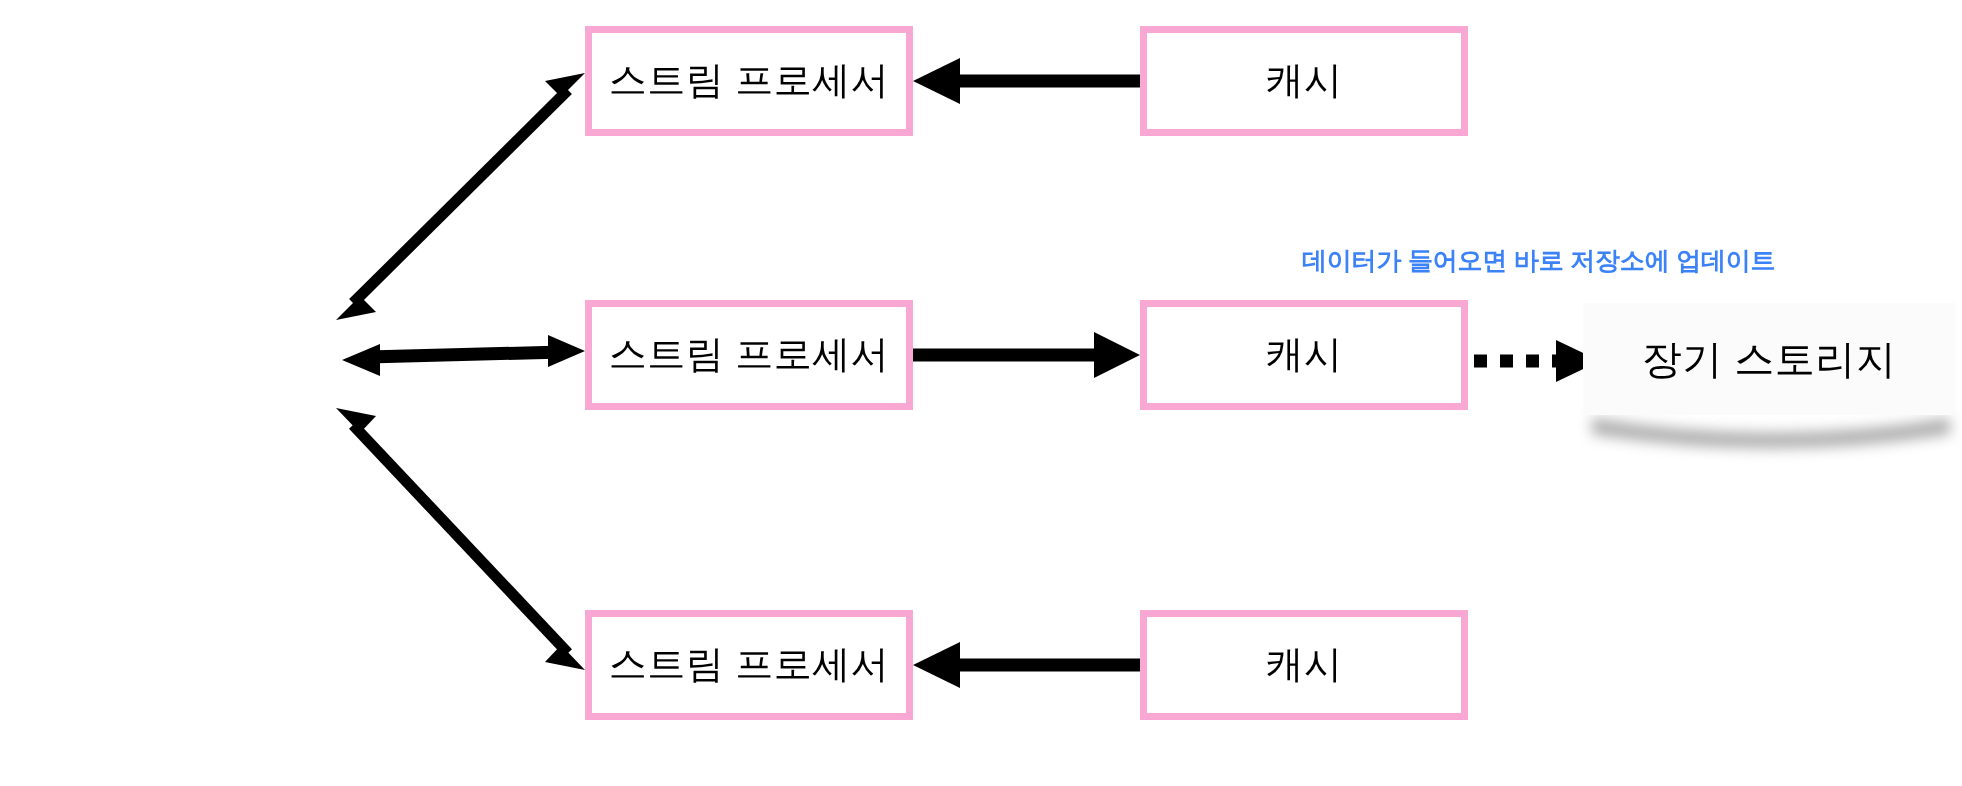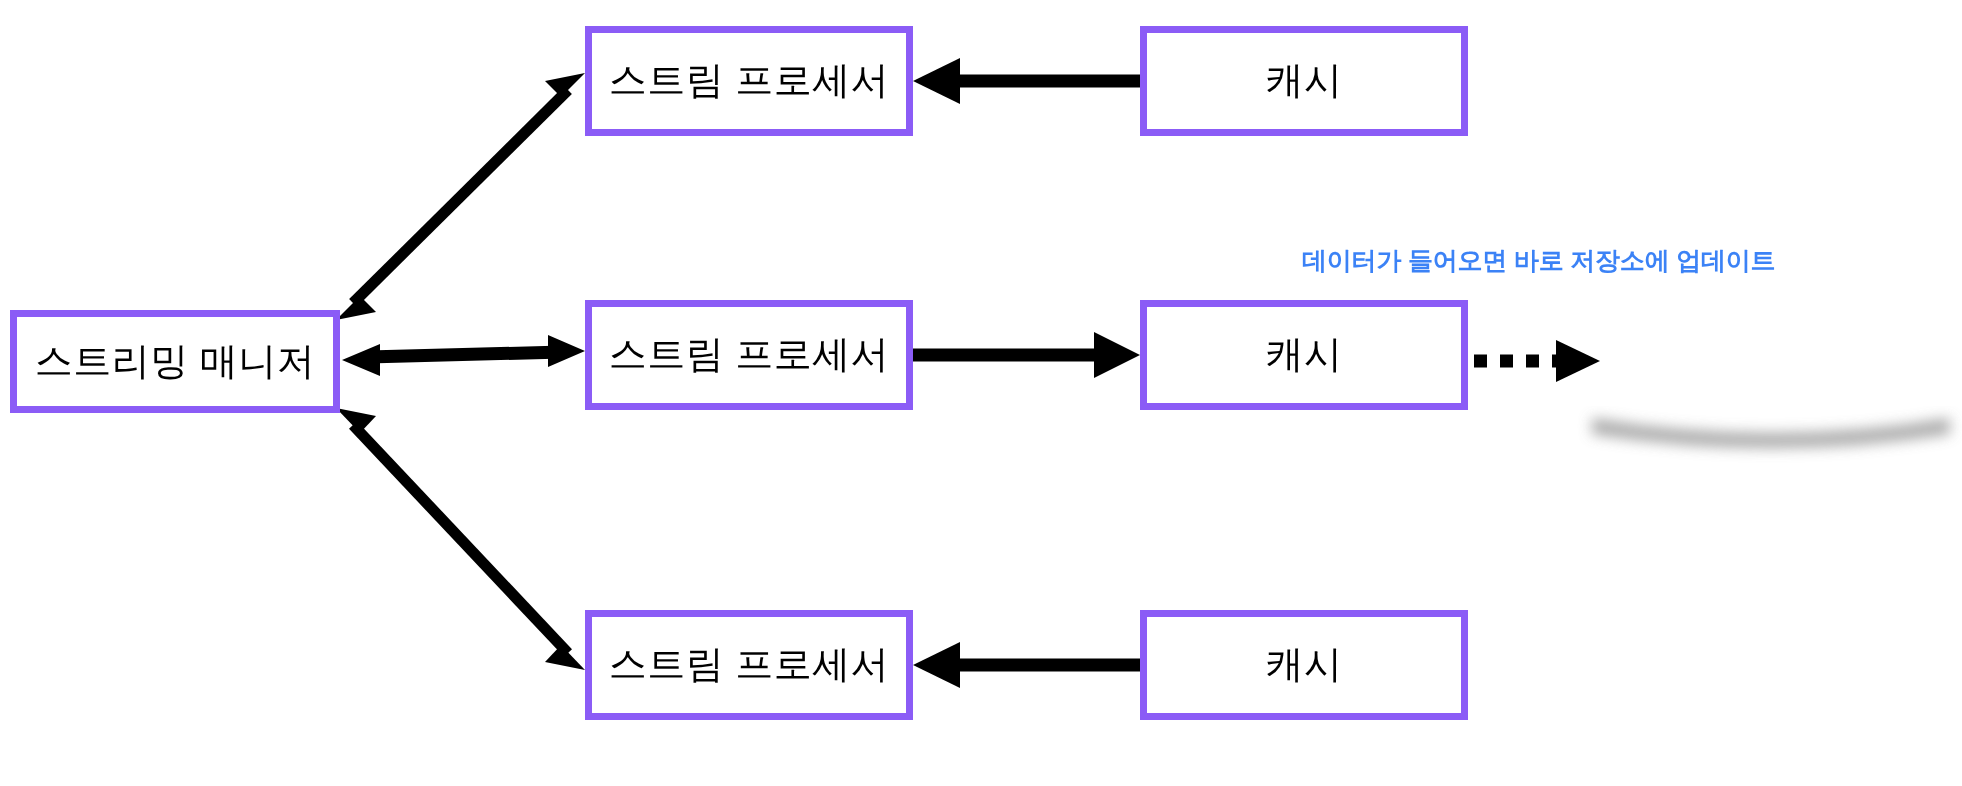--- a/index.html
+++ b/index.html
@@ -26,21 +26,21 @@
   }
   .node {
     position: absolute;
     box-sizing: border-box;
     display: flex;
     align-items: center;
     justify-content: center;
     background: #ffffff;
   }
   .node.boxed {
-    border: 7px solid #8b5cf6;
+    border: 7px solid #f9a8d4;
   }
   .node-label {
     font-size: 38px;
     color: #000000;
     line-height: 1.1;
     white-space: nowrap;
     letter-spacing: 0.5px;
   }
   .node.shadowed {
     border: none;
@@ -110,23 +110,20 @@
     <g>
       <line x1="1474" y1="361" x2="1560" y2="361" stroke="#000000" stroke-width="13" stroke-dasharray="13 13" stroke-linecap="butt"></line>
       <polygon points="1600,361 1556,340 1556,382" fill="#000000"></polygon>
     </g>
 
     <g>
       <path d="M 1592 418 Q 1772 448 1950 418 L 1950 434 Q 1772 462 1592 434 Z" fill="#8f8f8f" opacity="0.75" filter="url(#storage-shadow-filter)"></path>
     </g>
   </svg>
 
-  <div class="node boxed" style="left:10px; top:310px; width:330px; height:103px;">
-    <span class="node-label">스트리밍 매니저</span>
-  </div>
 
   <div class="node boxed" style="left:585px; top:26px; width:328px; height:110px;">
     <span class="node-label">스트림 프로세서</span>
   </div>
 
   <div class="node boxed" style="left:585px; top:300px; width:328px; height:110px;">
     <span class="node-label">스트림 프로세서</span>
   </div>
 
   <div class="node boxed" style="left:585px; top:610px; width:328px; height:110px;">
@@ -138,16 +135,19 @@
   </div>
 
   <div class="node boxed" style="left:1140px; top:300px; width:328px; height:110px;">
     <span class="node-label">캐시</span>
   </div>
 
   <div class="node boxed" style="left:1140px; top:610px; width:328px; height:110px;">
     <span class="node-label">캐시</span>
   </div>
 
+  <div class="node shadowed" style="left:1583px; top:303px; width:372px; height:112px;">
+    <span class="node-label">장기 스토리지</span>
+  </div>
 
   <div class="annotation" style="left:1302px; top:244px;">데이터가 들어오면 바로 저장소에 업데이트</div>
 
 </div>
 
 </body></html>

